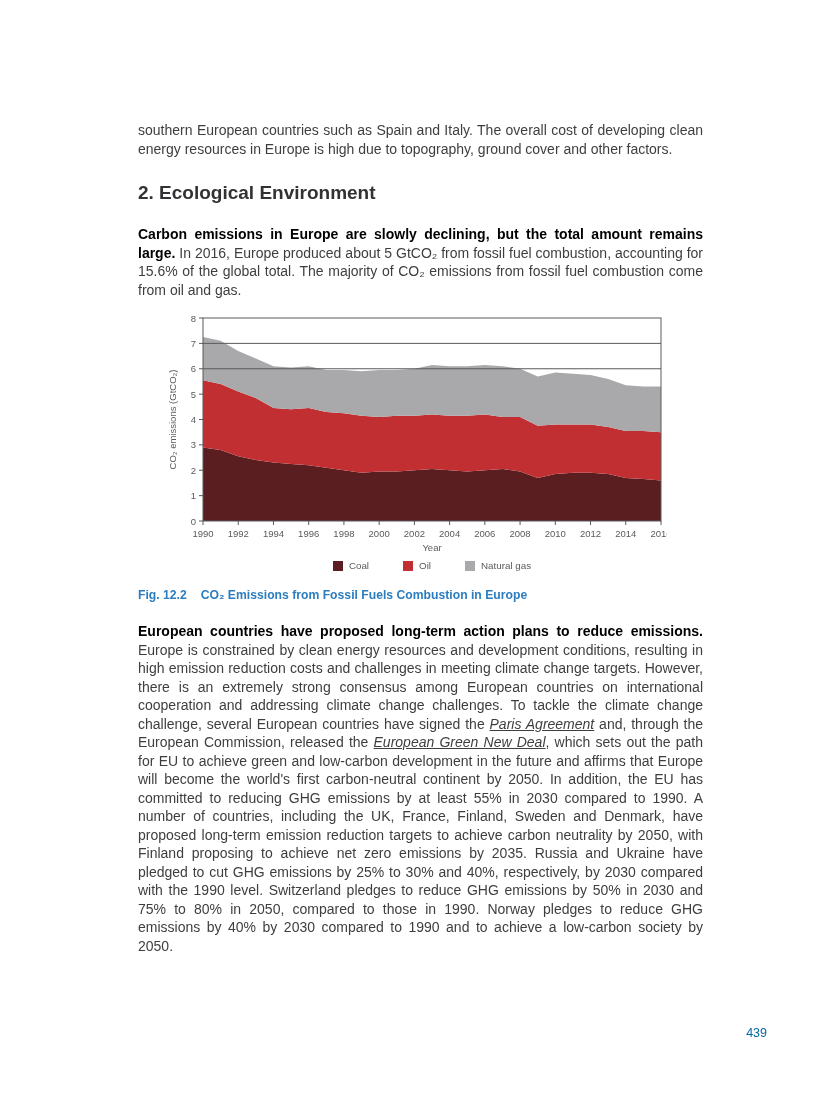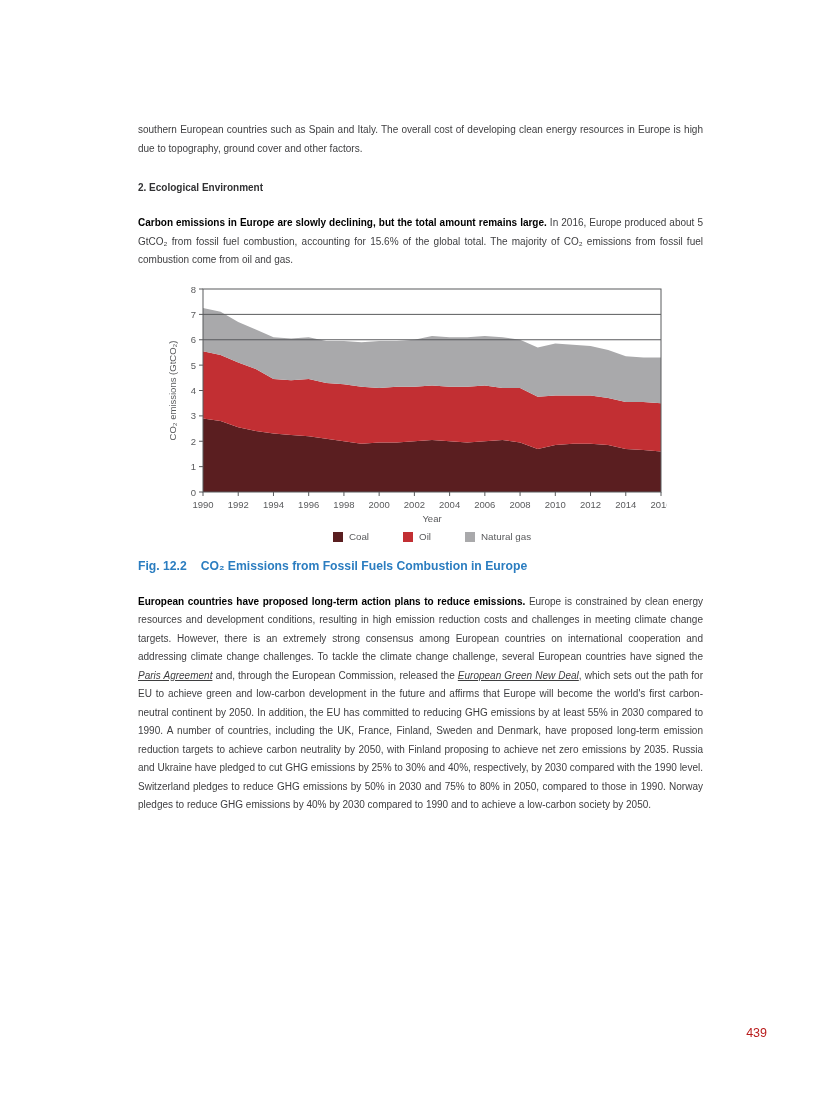--- a/index.html
+++ b/index.html
@@ -12,30 +12,30 @@
     color:#3e3e40;
     overflow:hidden;
   }
   .content{
     position:absolute;
     left:138px;top:121px;
     width:565px;
   }
   p.body-text{
     margin:0;
-    font-size:10px;
+    font-size:14px;
     line-height:18.5px;
     text-align:justify;
     color:#3e3e40;
   }
   .lead{font-weight:bold;color:#000000;}
   .italic{font-style:italic;text-decoration:underline;}
   h2.section-heading{
     margin:24px 0 21px 0;
-    font-size:10px;
+    font-size:19px;
     font-weight:bold;
     color:#323234;
   }
   .para-2{margin-bottom:13px !important;}
   figure.chart-figure{
     margin:0;
     padding:0;
   }
   .chart-wrap{
     margin-left:29px;
@@ -74,21 +74,21 @@
     font-weight:bold;
     color:#2b7dc0;
   }
   .cap-title{margin-left:14px;}
   .para-3{margin-top:20px !important;}
   .page-number{
     position:absolute;
     top:1026px;
     right:49px;
     font-size:12.5px;
-    color:#b91c1c;
+    color:#0369a1;
   }
 </style>
 </head>
 <body>
 
 <div class="page">
   <div class="content">
 
     <p class="body-text"><span>southern European countries such as Spain and Italy. The overall cost of developing clean energy resources in Europe is high due to topography, ground cover and other factors.</span></p>
 

